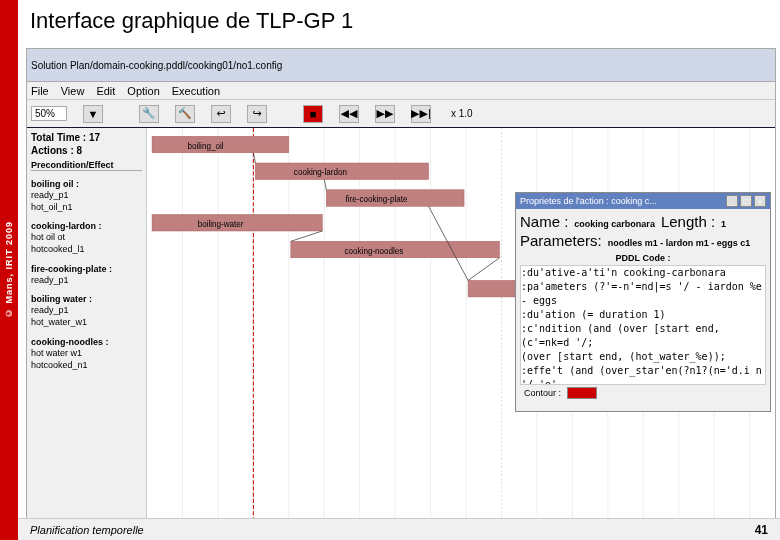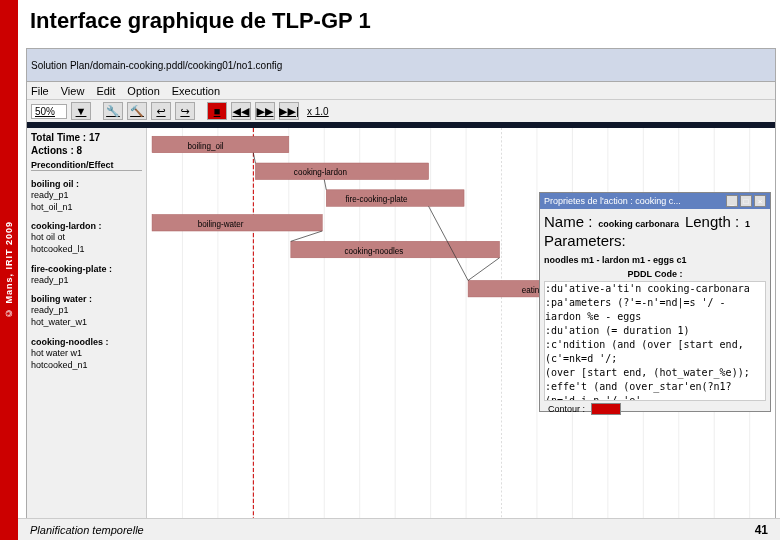--- a/index.html
+++ b/index.html
@@ -36,21 +36,21 @@
     .main-content {
       position: absolute;
       left: 18px; top: 0;
       width: 762px;
       height: 540px;
     }
 
     
     .page-title {
       font-size: 22px;
-      font-weight: bold;
+      font-weight: normal;
       color: #000;
       padding: 8px 12px 6px 12px;
     }
 
     
     .window-container {
       position: absolute;
       top: 48px;
       left: 8px;
       width: 750px;
@@ -90,23 +90,22 @@
       cursor: pointer;
     }
 
     
     .toolbar {
       background: #f0f0f0;
       height: 28px;
       display: flex;
       align-items: center;
       padding: 0 4px;
-      border-bottom: 6px solid #0f172a;
-      gap: 4px;
-      text-decoration: underline;
+      border-bottom: 1px solid #0f172a;
+      gap: 16px;
     }
     .toolbar-zoom {
       background: white;
       border: 1px solid #aaa;
       font-size: 10px;
       padding: 1px 3px;
       width: 36px;
     }
     .toolbar-btn {
       width: 20px;
@@ -189,21 +188,21 @@
       top: 0; left: 0;
       width: 100%;
       height: 100%;
     }
 
     
     .properties-panel {
       position: absolute;
       top: 64px;
       right: 4px;
-      width: 232px;
+      width: 256px;
       height: 220px;
       background: #f0f0f0;
       border: 1px solid #888;
       font-size: 9px;
       z-index: 10;
     }
     .props-titlebar {
       background: #6080c0;
       color: white;
       font-size: 9px;

